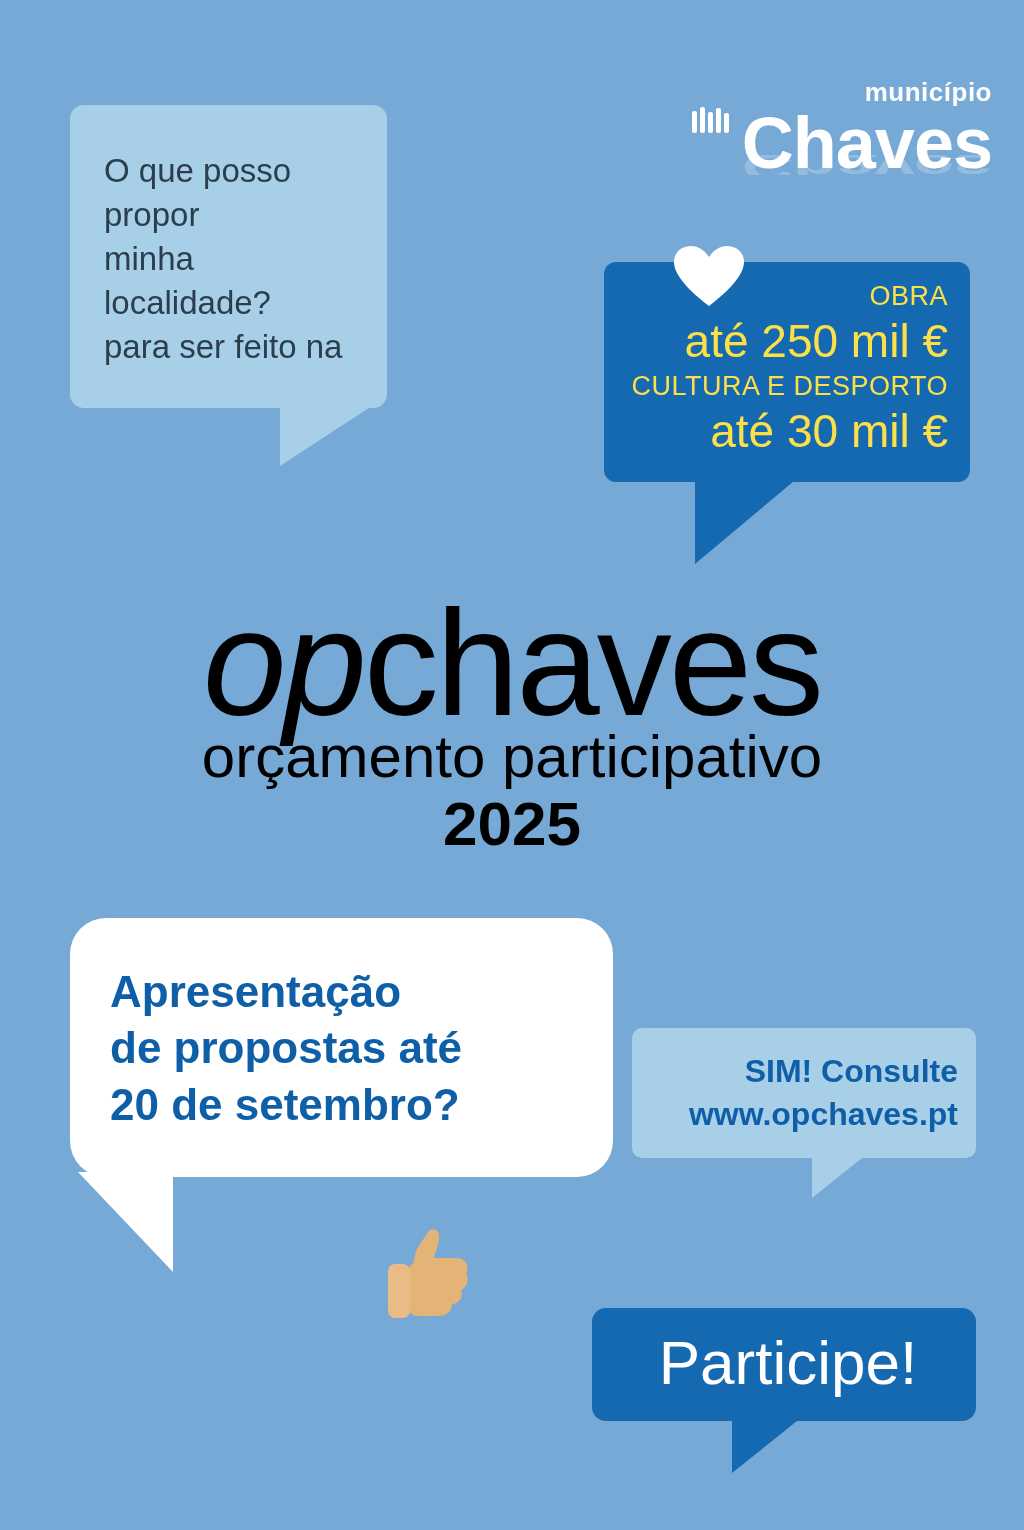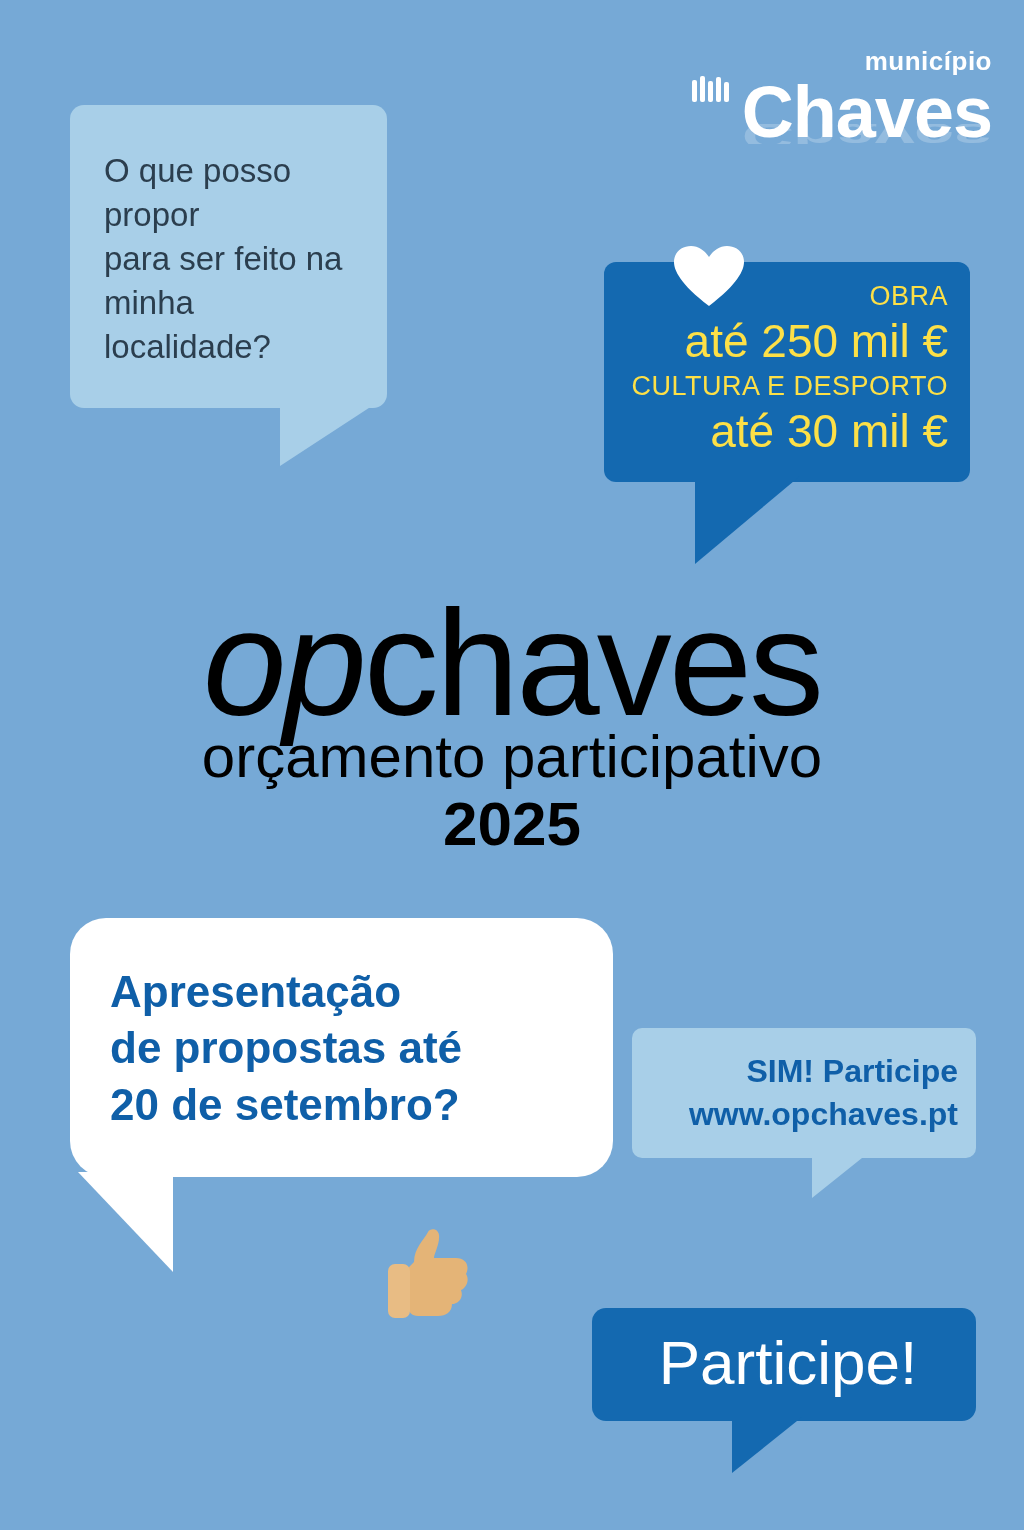--- a/index.html
+++ b/index.html
@@ -23,20 +23,21 @@
     width: 320px;
     text-align: right;
     color: #ffffff;
   }
   .logo-municipio {
     font-size: 26px;
     font-weight: bold;
     letter-spacing: 0.5px;
     line-height: 1;
     margin-bottom: 2px;
+    margin-top: 31px;
   }
   .logo-chaves-row {
     display: flex;
     align-items: flex-end;
     justify-content: flex-end;
     gap: 6px;
   }
   .logo-mark {
     display: block;
     margin-bottom: 6px;
@@ -248,22 +249,22 @@
         </g>
       </svg>
     </span>
     <span class="logo-chaves">Chaves</span>
   </div>
   <div class="logo-reflection">Chaves</div>
 </div>
 
 <div class="bubble bubble-question">
   <div>O que posso propor</div>
+  <div>minha localidade?</div>
   <div>para ser feito na</div>
-  <div>minha localidade?</div>
   <span class="tail"></span>
 </div>
 
 <div class="bubble bubble-budget">
   <span class="heart-icon">
     <svg width="70" height="62" viewBox="0 0 70 62" aria-hidden="true">
       <path d="M35 60 C 6 38 0 24 0 16 C 0 6 8 0 17 0 C 25 0 31 5 35 11 C 39 5 45 0 53 0 C 62 0 70 6 70 16 C 70 24 64 38 35 60 Z" fill="#ffffff"></path>
     </svg>
   </span>
   <div class="budget-label">OBRA</div>
@@ -289,21 +290,21 @@
 </div>
 
 <span class="thumb">
   <svg width="90" height="92" viewBox="0 0 90 92" aria-hidden="true">
     <path d="M30 34 C 30 20 40 12 44 4 C 46 0 54 0 55 7 C 56 16 50 26 50 30 L 72 30 C 82 30 86 38 82 46 C 86 52 82 60 77 62 C 80 70 74 76 68 76 C 68 84 62 88 54 88 L 34 88 C 28 88 24 84 24 78 L 24 40 Z" fill="#e4b477"></path>
     <rect x="4" y="36" width="22" height="54" rx="7" fill="#e8bc84"></rect>
   </svg>
 </span>
 
 <div class="bubble bubble-answer">
-  <div>SIM! Participe</div>
+  <div>SIM! Consulte</div>
   <div>www.opchaves.pt</div>
   <span class="tail"></span>
 </div>
 
 <div class="bubble bubble-cta">
   <div>Participe!</div>
   <span class="tail"></span>
 </div>
 
 </body></html>

